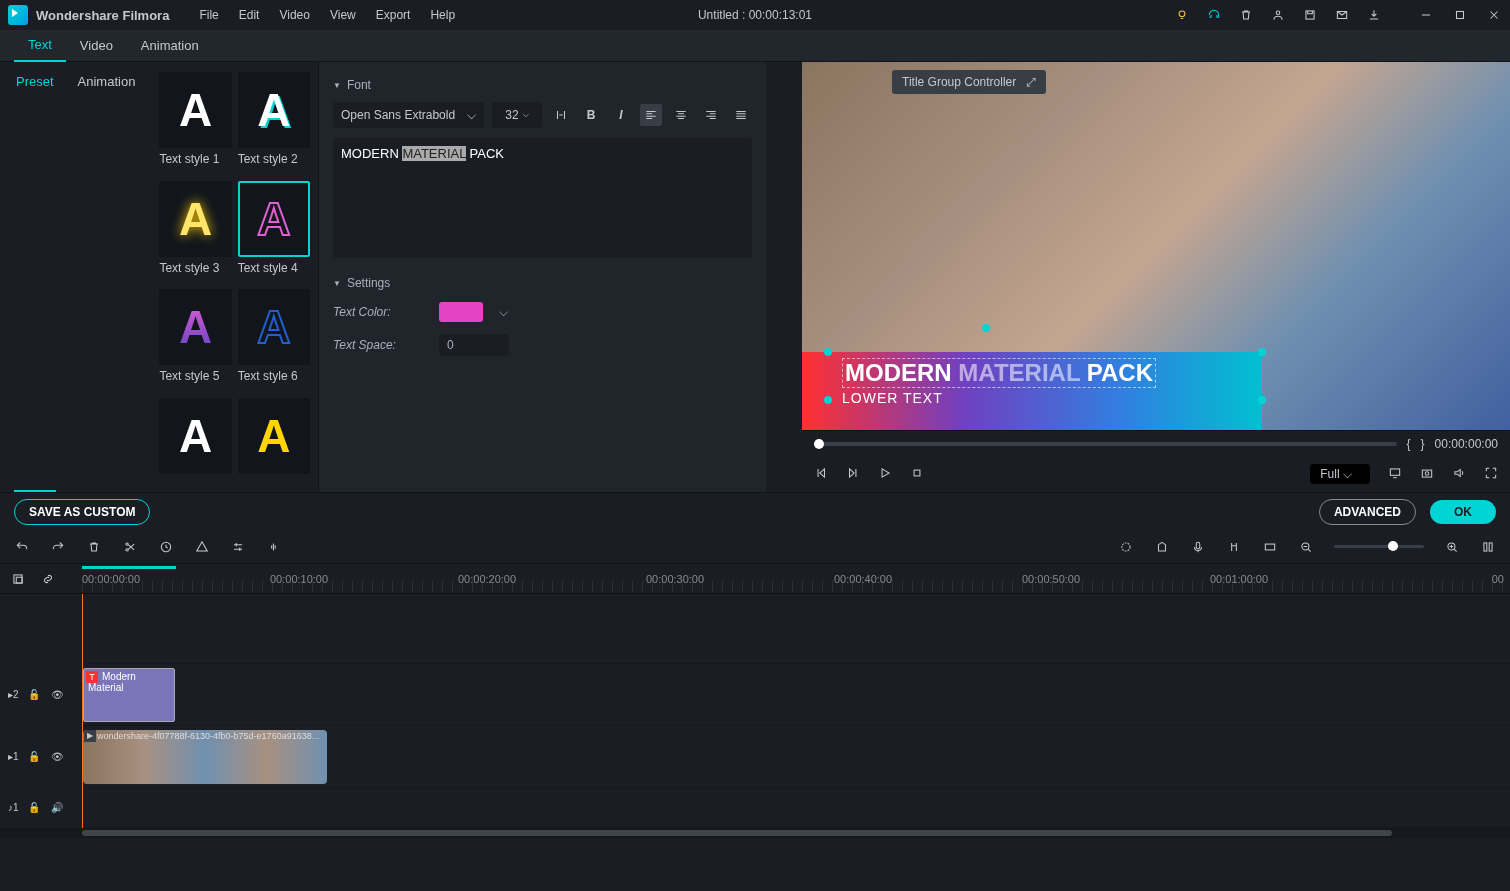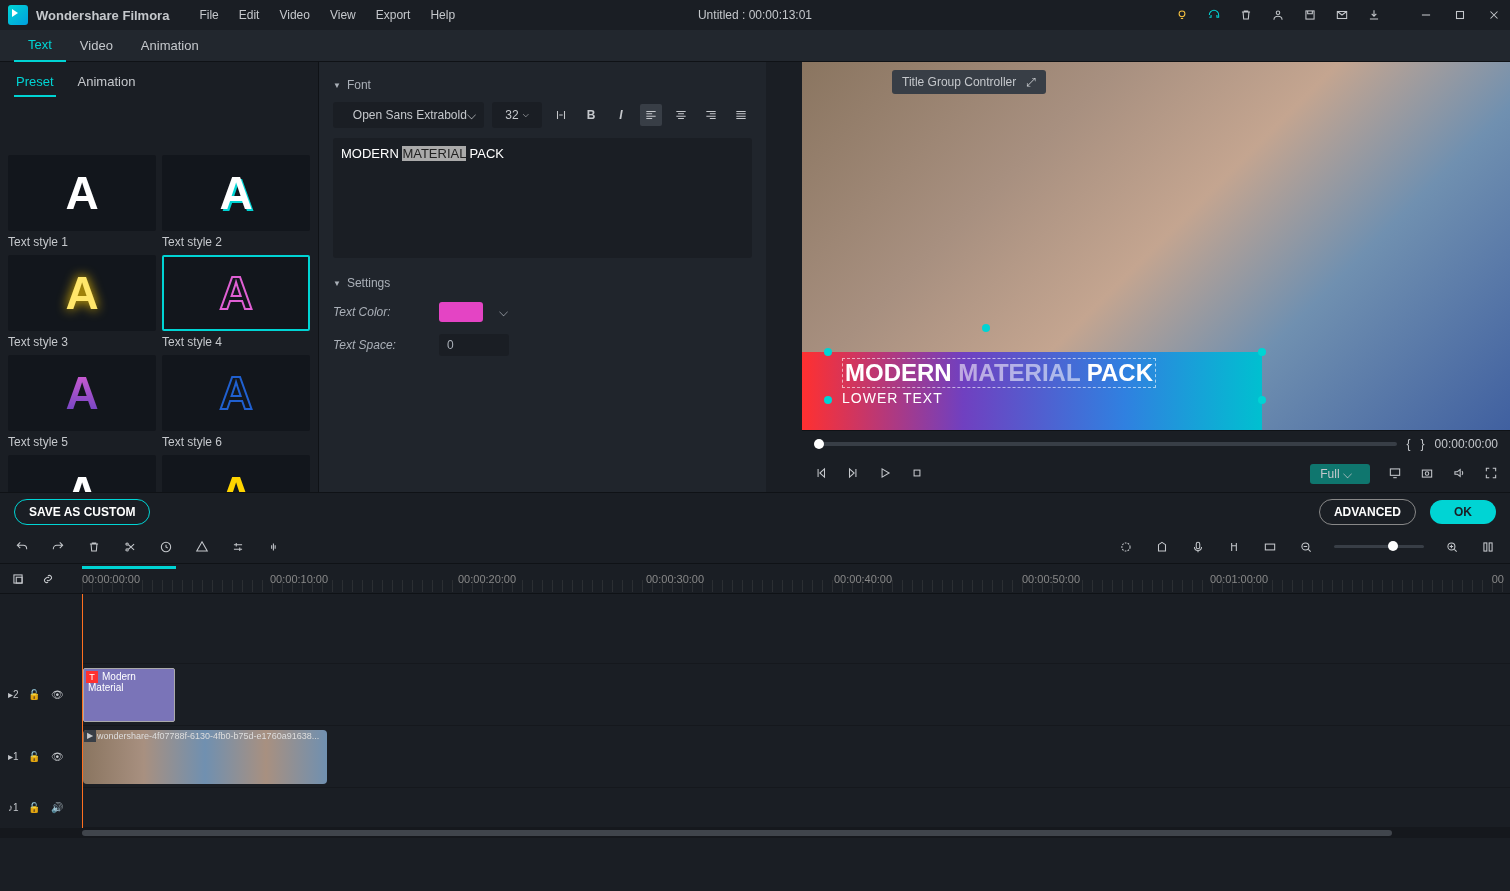--- a/index.html
+++ b/index.html
@@ -17,21 +17,21 @@
 .titlebar-right .icon { width: 16px; height: 16px; cursor: pointer; display: flex; align-items: center; justify-content: center; }
 .win-controls { display: flex; gap: 18px; margin-left: 20px; }
 
 
 .top-tabs { height: 32px; background: #22272e; display: flex; align-items: center; padding: 0 14px; border-bottom: 1px solid #0f1216; }
 .top-tabs .tab { padding: 8px 14px; cursor: pointer; font-size: 13px; }
 .top-tabs .tab.active { color: #00d4d4; border-bottom: 2px solid #00d4d4; }
 
 
 .main { display: flex; height: 430px; }
-.left-panel { width: 318px; background: #1a1e24; display: flex; flex-direction: column; gap: 48px; }
+.left-panel { width: 318px; background: #1a1e24; display: flex; flex-direction: row; }
 .sub-tabs { display: flex; padding: 6px 14px 0; gap: 20px; font-size: 13px; }
 .sub-tabs .stab { padding: 6px 2px; cursor: pointer; }
 .sub-tabs .stab.active { color: #00d4d4; border-bottom: 2px solid #00d4d4; }
 .preset-grid { padding: 10px 8px; display: grid; grid-template-columns: 1fr 1fr; gap: 6px; overflow-y: auto; flex: 1; }
 .preset-item { cursor: pointer; }
 .preset-thumb { height: 76px; background: #12161c; border-radius: 2px; display: flex; align-items: center; justify-content: center; font-size: 46px; font-weight: 800; }
 .preset-thumb.selected { border: 2px solid #00d4d4; }
 .preset-item .label { margin-top: 4px; font-size: 12px; }
 .ps1 { color: #fff; }
 .ps2 { color: #fff; text-shadow: 2px 2px 0 #00d4d4; }
@@ -39,21 +39,21 @@
 .ps4 { color: transparent; -webkit-text-stroke: 2px #e060d4; }
 .ps5 { background: linear-gradient(#e060d4,#6040c0); -webkit-background-clip: text; -webkit-text-fill-color: transparent; }
 .ps6 { color: transparent; -webkit-text-stroke: 2px #2060d0; }
 .ps7 { color: #fff; }
 .ps8 { color: #ffd500; }
 
 .mid-panel { width: 448px; background: #20252c; border-left: 1px solid #0f1216; padding: 10px 14px; overflow-y: auto; }
 .section-hdr { display: flex; align-items: center; gap: 6px; color: #aab0b8; margin: 6px 0 10px; cursor: pointer; }
 .section-hdr::before { content: '▼'; font-size: 8px; }
 .font-row { display: flex; align-items: center; gap: 8px; margin: 10px 0; }
-.font-select { flex: 1; height: 26px; background: #1a1e24; border: none; color: #c5c8cc; padding: 0 8px; border-radius: 3px; display: flex; align-items: center; justify-content: flex-end; cursor: pointer; }
+.font-select { flex: 1; height: 26px; background: #1a1e24; border: none; color: #c5c8cc; padding: 0 8px; border-radius: 3px; display: flex; align-items: center; justify-content: space-between; cursor: pointer; }
 .size-select { width: 50px; height: 26px; background: #1a1e24; display: flex; align-items: center; justify-content: center; gap: 4px; border-radius: 3px; cursor: pointer; }
 .toolbar-btn { width: 22px; height: 22px; display: flex; align-items: center; justify-content: center; font-weight: 700; cursor: pointer; border-radius: 2px; }
 .toolbar-btn.active { background: #383e46; }
 .text-editor { background: #1a1e24; border-radius: 3px; padding: 8px; min-height: 120px; color: #fff; font-size: 13px; }
 .text-editor .sel { background: #aaa; color: #222; }
 .settings-row { display: flex; align-items: center; margin: 12px 0; gap: 16px; color: #aab0b8; }
 .settings-row .lbl { width: 90px; font-style: italic; }
 .color-swatch { width: 44px; height: 20px; background: #e444c4; border-radius: 3px; }
 .val-box { width: 70px; height: 22px; background: #1a1e24; border-radius: 3px; display: flex; align-items: center; padding: 0 8px; }
 
@@ -64,21 +64,21 @@
 .title-overlay .big { font-size: 24px; font-weight: 800; color: #fff; border: 1px dashed rgba(255,255,255,.6); padding: 0 2px; display: inline-block; }
 .title-overlay .big .mat { color: #fff; opacity: .55; }
 .title-overlay .sub { color: #fff; font-size: 14px; letter-spacing: 1px; margin-top: 2px; }
 .handle { position: absolute; width: 8px; height: 8px; background: #00d4d4; border-radius: 50%; }
 .preview-controls { height: 62px; background: #1a1e24; display: flex; flex-direction: column; border-top: 1px solid #0f1216; }
 .scrubber { height: 26px; display: flex; align-items: center; padding: 0 12px; gap: 10px; }
 .scrub-track { flex: 1; height: 4px; background: #383e46; border-radius: 2px; position: relative; }
 .scrub-dot { width: 10px; height: 10px; background: #fff; border-radius: 50%; position: absolute; left: 0; top: -3px; }
 .playback-row { display: flex; align-items: center; padding: 0 12px; gap: 18px; height: 36px; }
 .playback-row .spacer { flex: 1; }
-.quality-sel { background: #0f766e; padding: 3px 18px 3px 10px; border-radius: 3px; cursor: pointer; }
+.quality-sel { background: #000000; padding: 3px 18px 3px 10px; border-radius: 3px; cursor: pointer; }
 
 
 .action-bar { height: 38px; background: #1a1e24; display: flex; align-items: center; padding: 0 14px; gap: 14px; border-top: 1px solid #0f1216; }
 .btn-outline { border: 1.5px solid #00d4d4; color: #fff; background: transparent; border-radius: 16px; padding: 5px 14px; font-weight: 700; font-size: 12px; cursor: pointer; }
 .btn-outline.dark { border-color: #888; }
 .btn-fill { background: #00d4d4; color: #1a1e24; border: none; border-radius: 16px; padding: 5px 24px; font-weight: 700; font-size: 12px; cursor: pointer; }
 .action-bar .spacer { flex: 1; }
 
 
 .timeline { flex: 1; background: #1a1e24; display: flex; flex-direction: column; }

